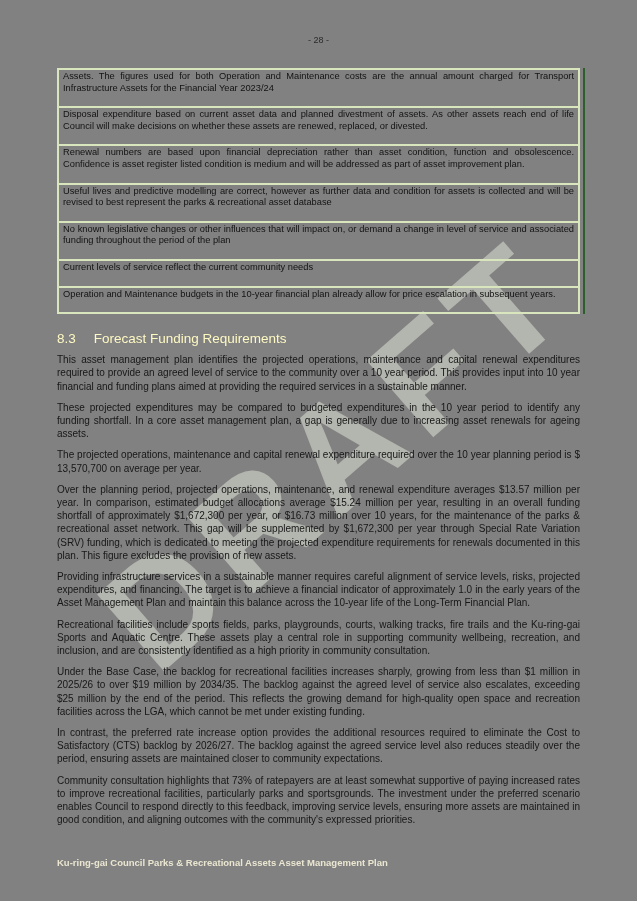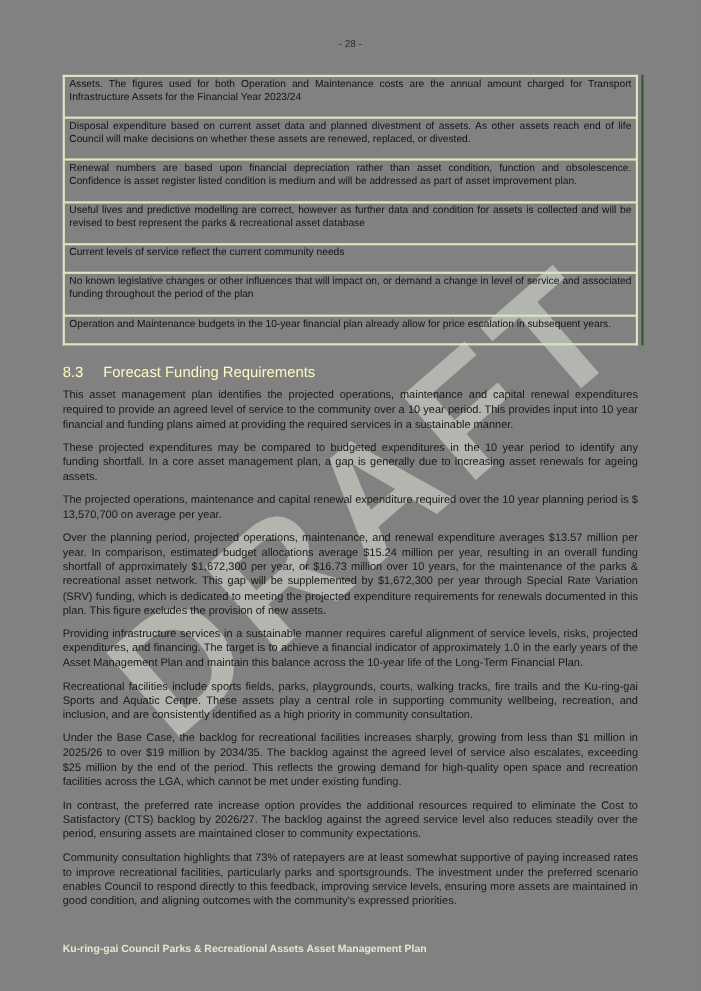--- a/index.html
+++ b/index.html
@@ -88,24 +88,24 @@
           <tr>
               <td>Disposal expenditure based on current asset data and planned divestment of assets. As other assets reach end of life Council will make decisions on whether these assets are renewed, replaced, or divested.</td>
             </tr>
           <tr>
               <td>Renewal numbers are based upon financial depreciation rather than asset condition, function and obsolescence. Confidence is asset register listed condition is medium and will be addressed as part of asset improvement plan.</td>
             </tr>
           <tr>
               <td>Useful lives and predictive modelling are correct, however as further data and condition for assets is collected and will be revised to best represent the parks &amp; recreational asset database</td>
             </tr>
           <tr>
-              <td>Current levels of service reflect the current community needs</td>
+              <td>No known legislative changes or other influences that will impact on, or demand a change in level of service and associated funding throughout the period of the plan</td>
             </tr>
           <tr>
-              <td>No known legislative changes or other influences that will impact on, or demand a change in level of service and associated funding throughout the period of the plan</td>
+              <td>Current levels of service reflect the current community needs</td>
             </tr>
           <tr>
               <td>Operation and Maintenance budgets in the 10-year financial plan already allow for price escalation in subsequent years.</td>
             </tr>
         </tbody>
       </table>
     </div>
 
 
     <div class="h2">

